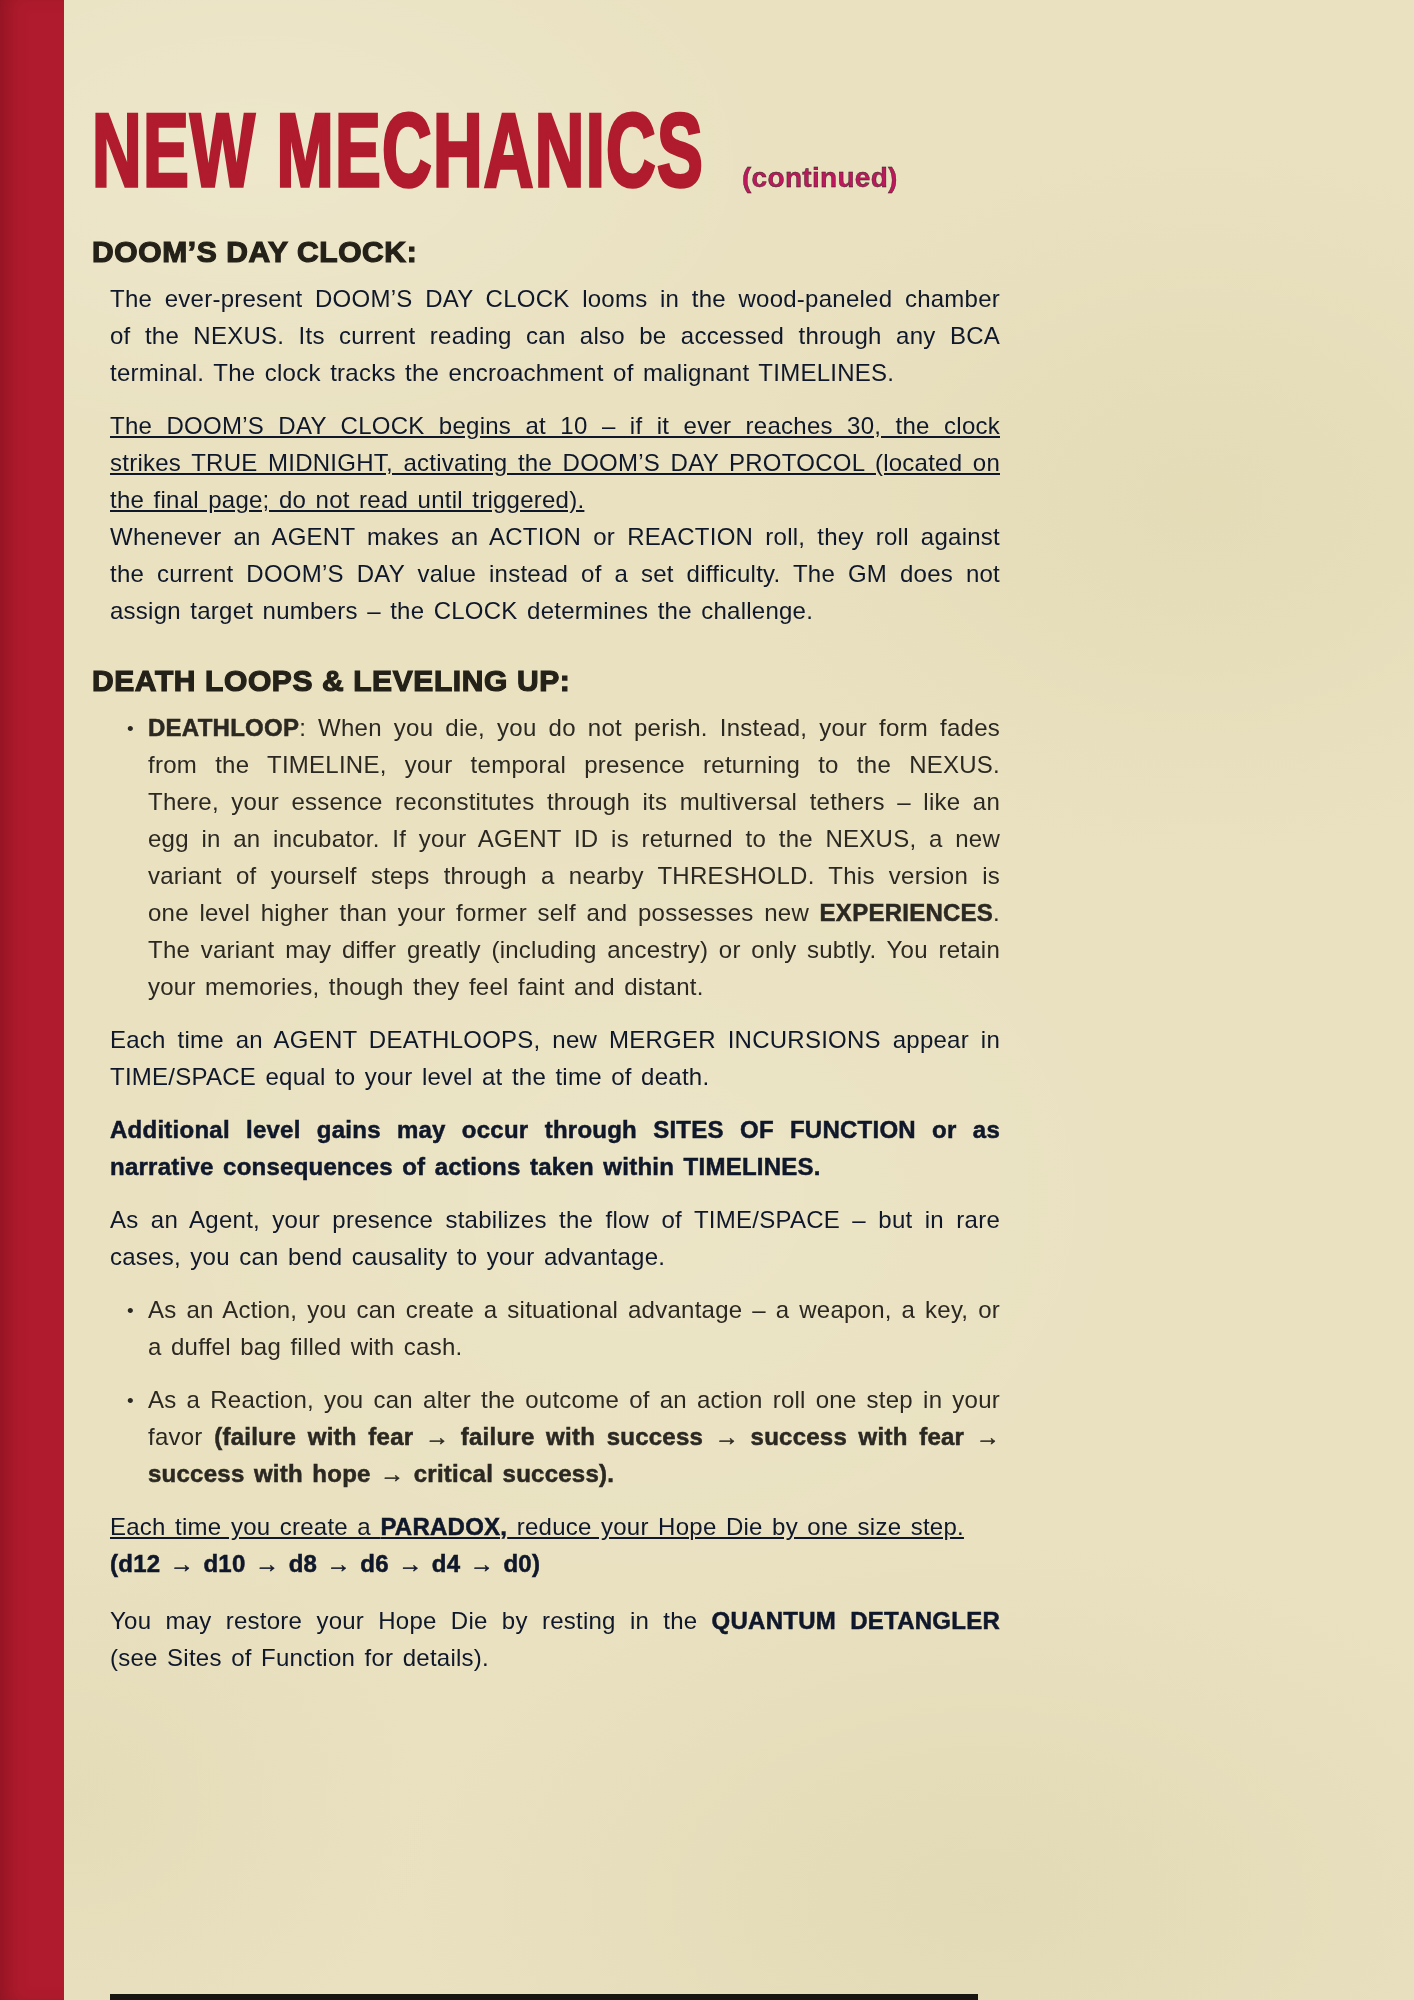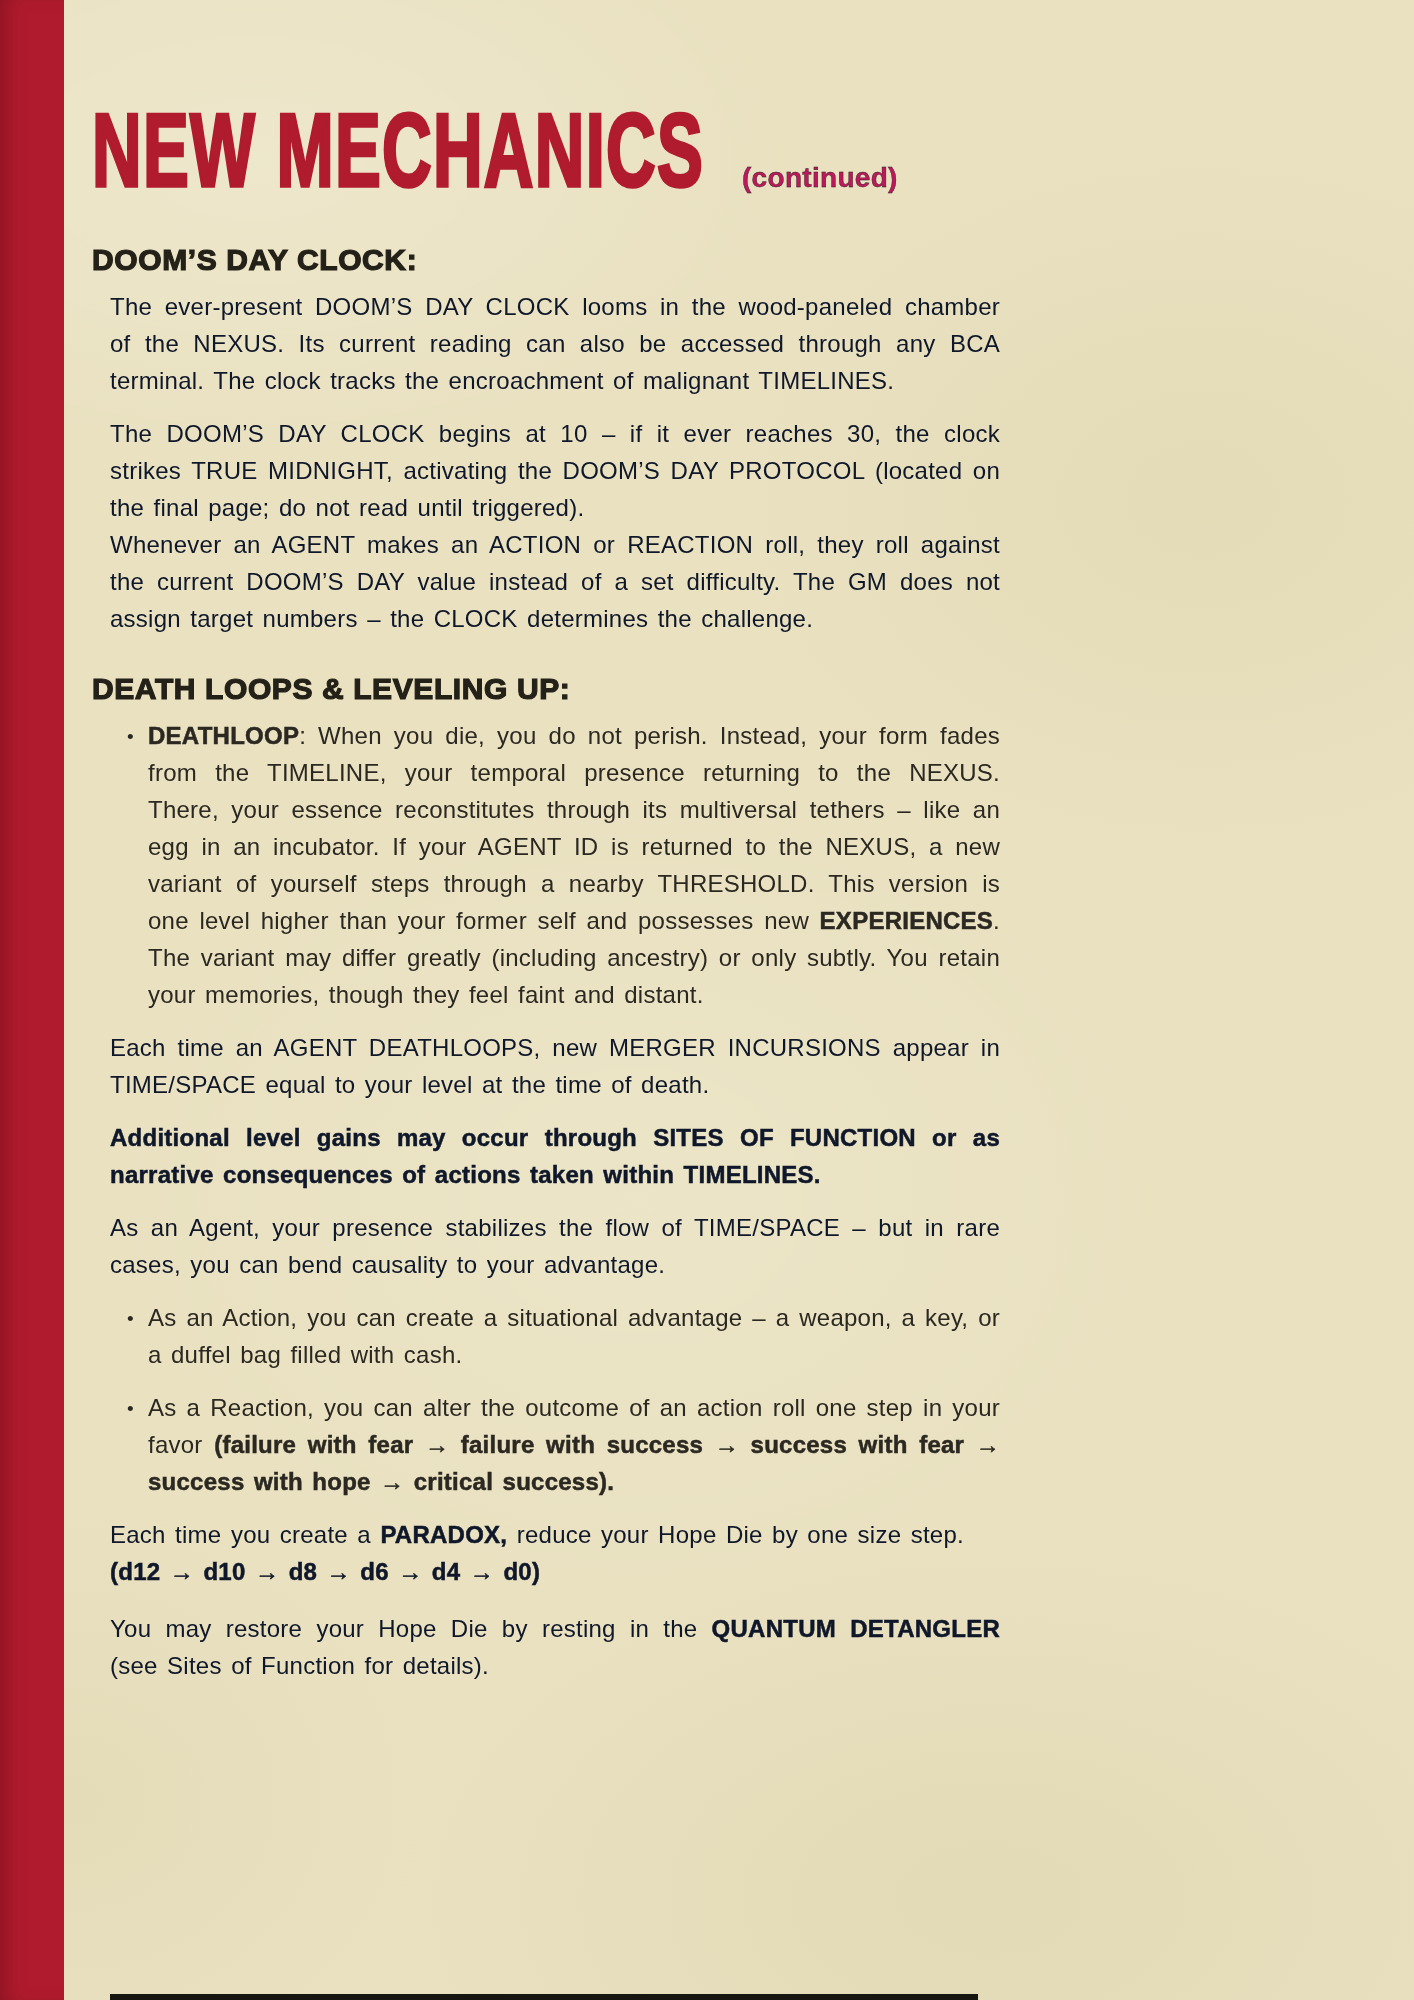--- a/index.html
+++ b/index.html
@@ -44,30 +44,30 @@
     white-space:nowrap;
   }
 
   h2.sec-heading {
     font-size:30px; line-height:36px; font-weight:bold;
     color:#242118;
     -webkit-text-stroke:1.2px #242118;
     letter-spacing:0.6px;
     margin:34px 0 10px 0;
   }
-  h2.first { margin-top:38px; }
+  h2.first { margin-top:30px; }
 
   .para {
     font-size:24px; line-height:37px;
     text-align:justify;
     letter-spacing:0.25px; word-spacing:2.5px;
     margin:0 0 16px 18px;
     color:#0f172a;
   }
-  .para.tight { margin-bottom:0; }
+  .para.tight { margin-bottom:0;text-decoration:underline; }
   .para b, li b {
     font-weight:bold;
     -webkit-text-stroke:0.5px currentColor;
   }
 
   ul.bullets { list-style:none; margin:0 0 12px 0; padding:0; }
   ul.bullets.gap-bottom { }
   ul.bullets li {
     position:relative;
     font-size:24px; line-height:37px;

